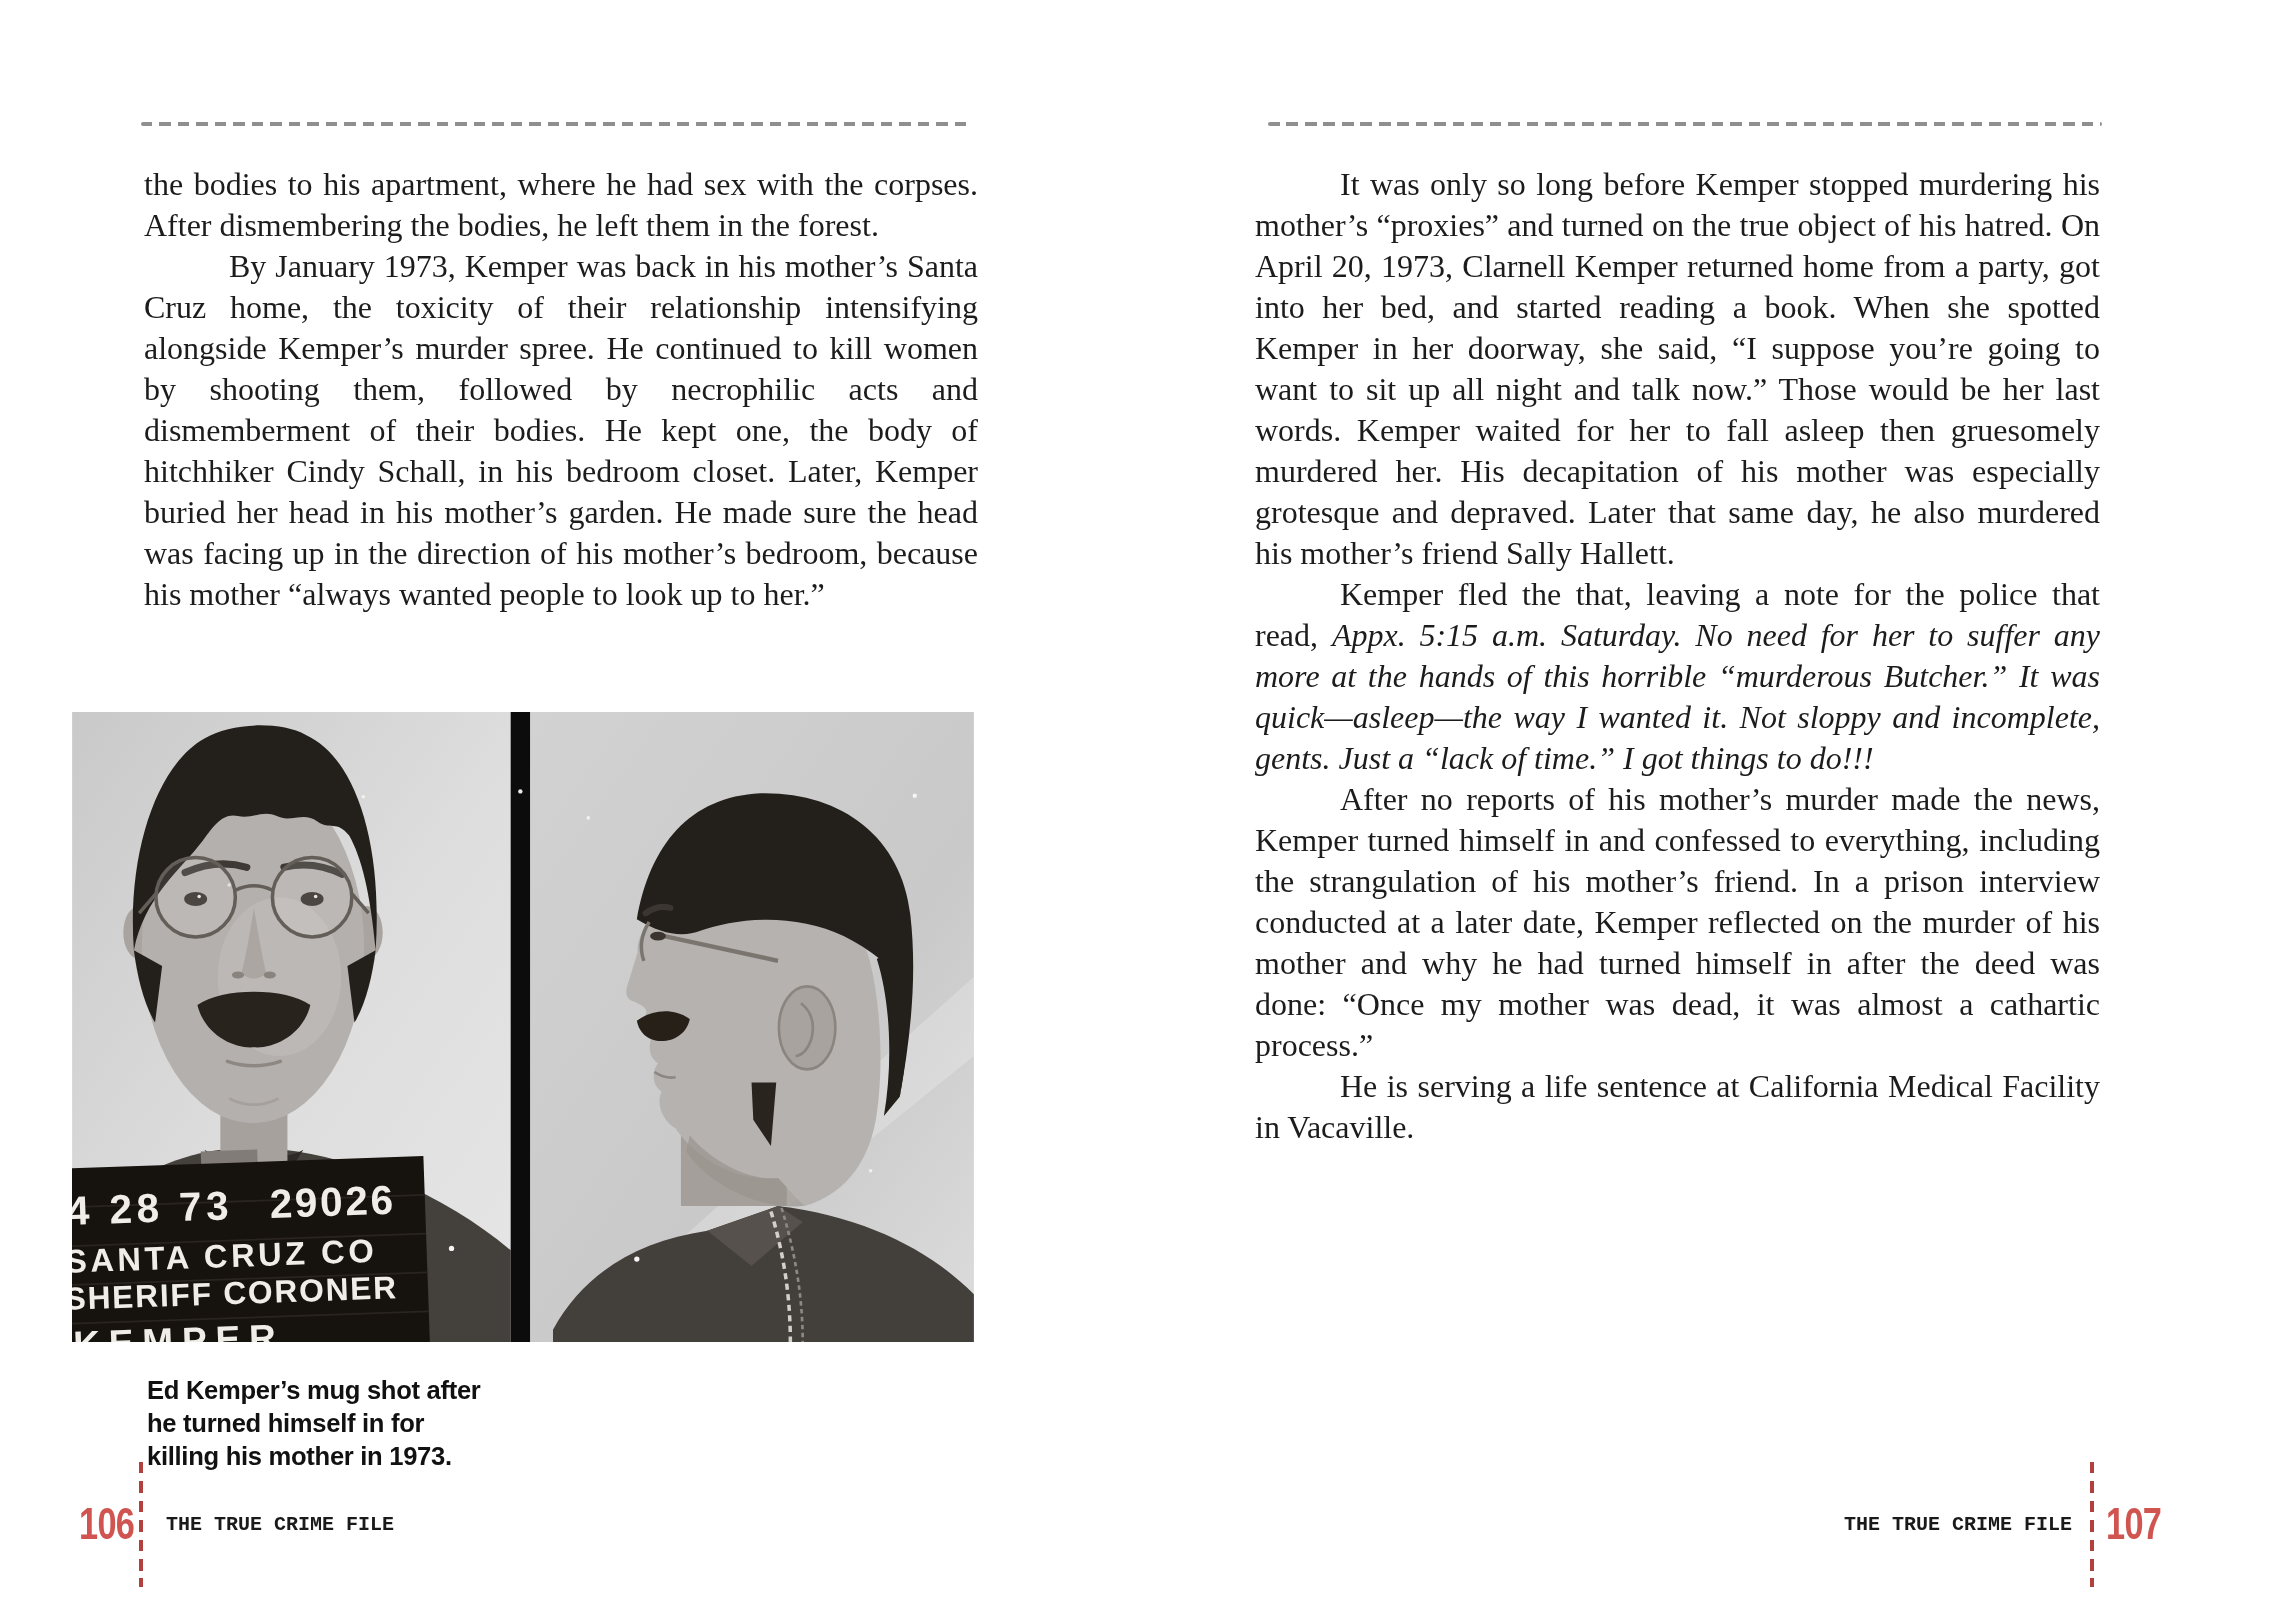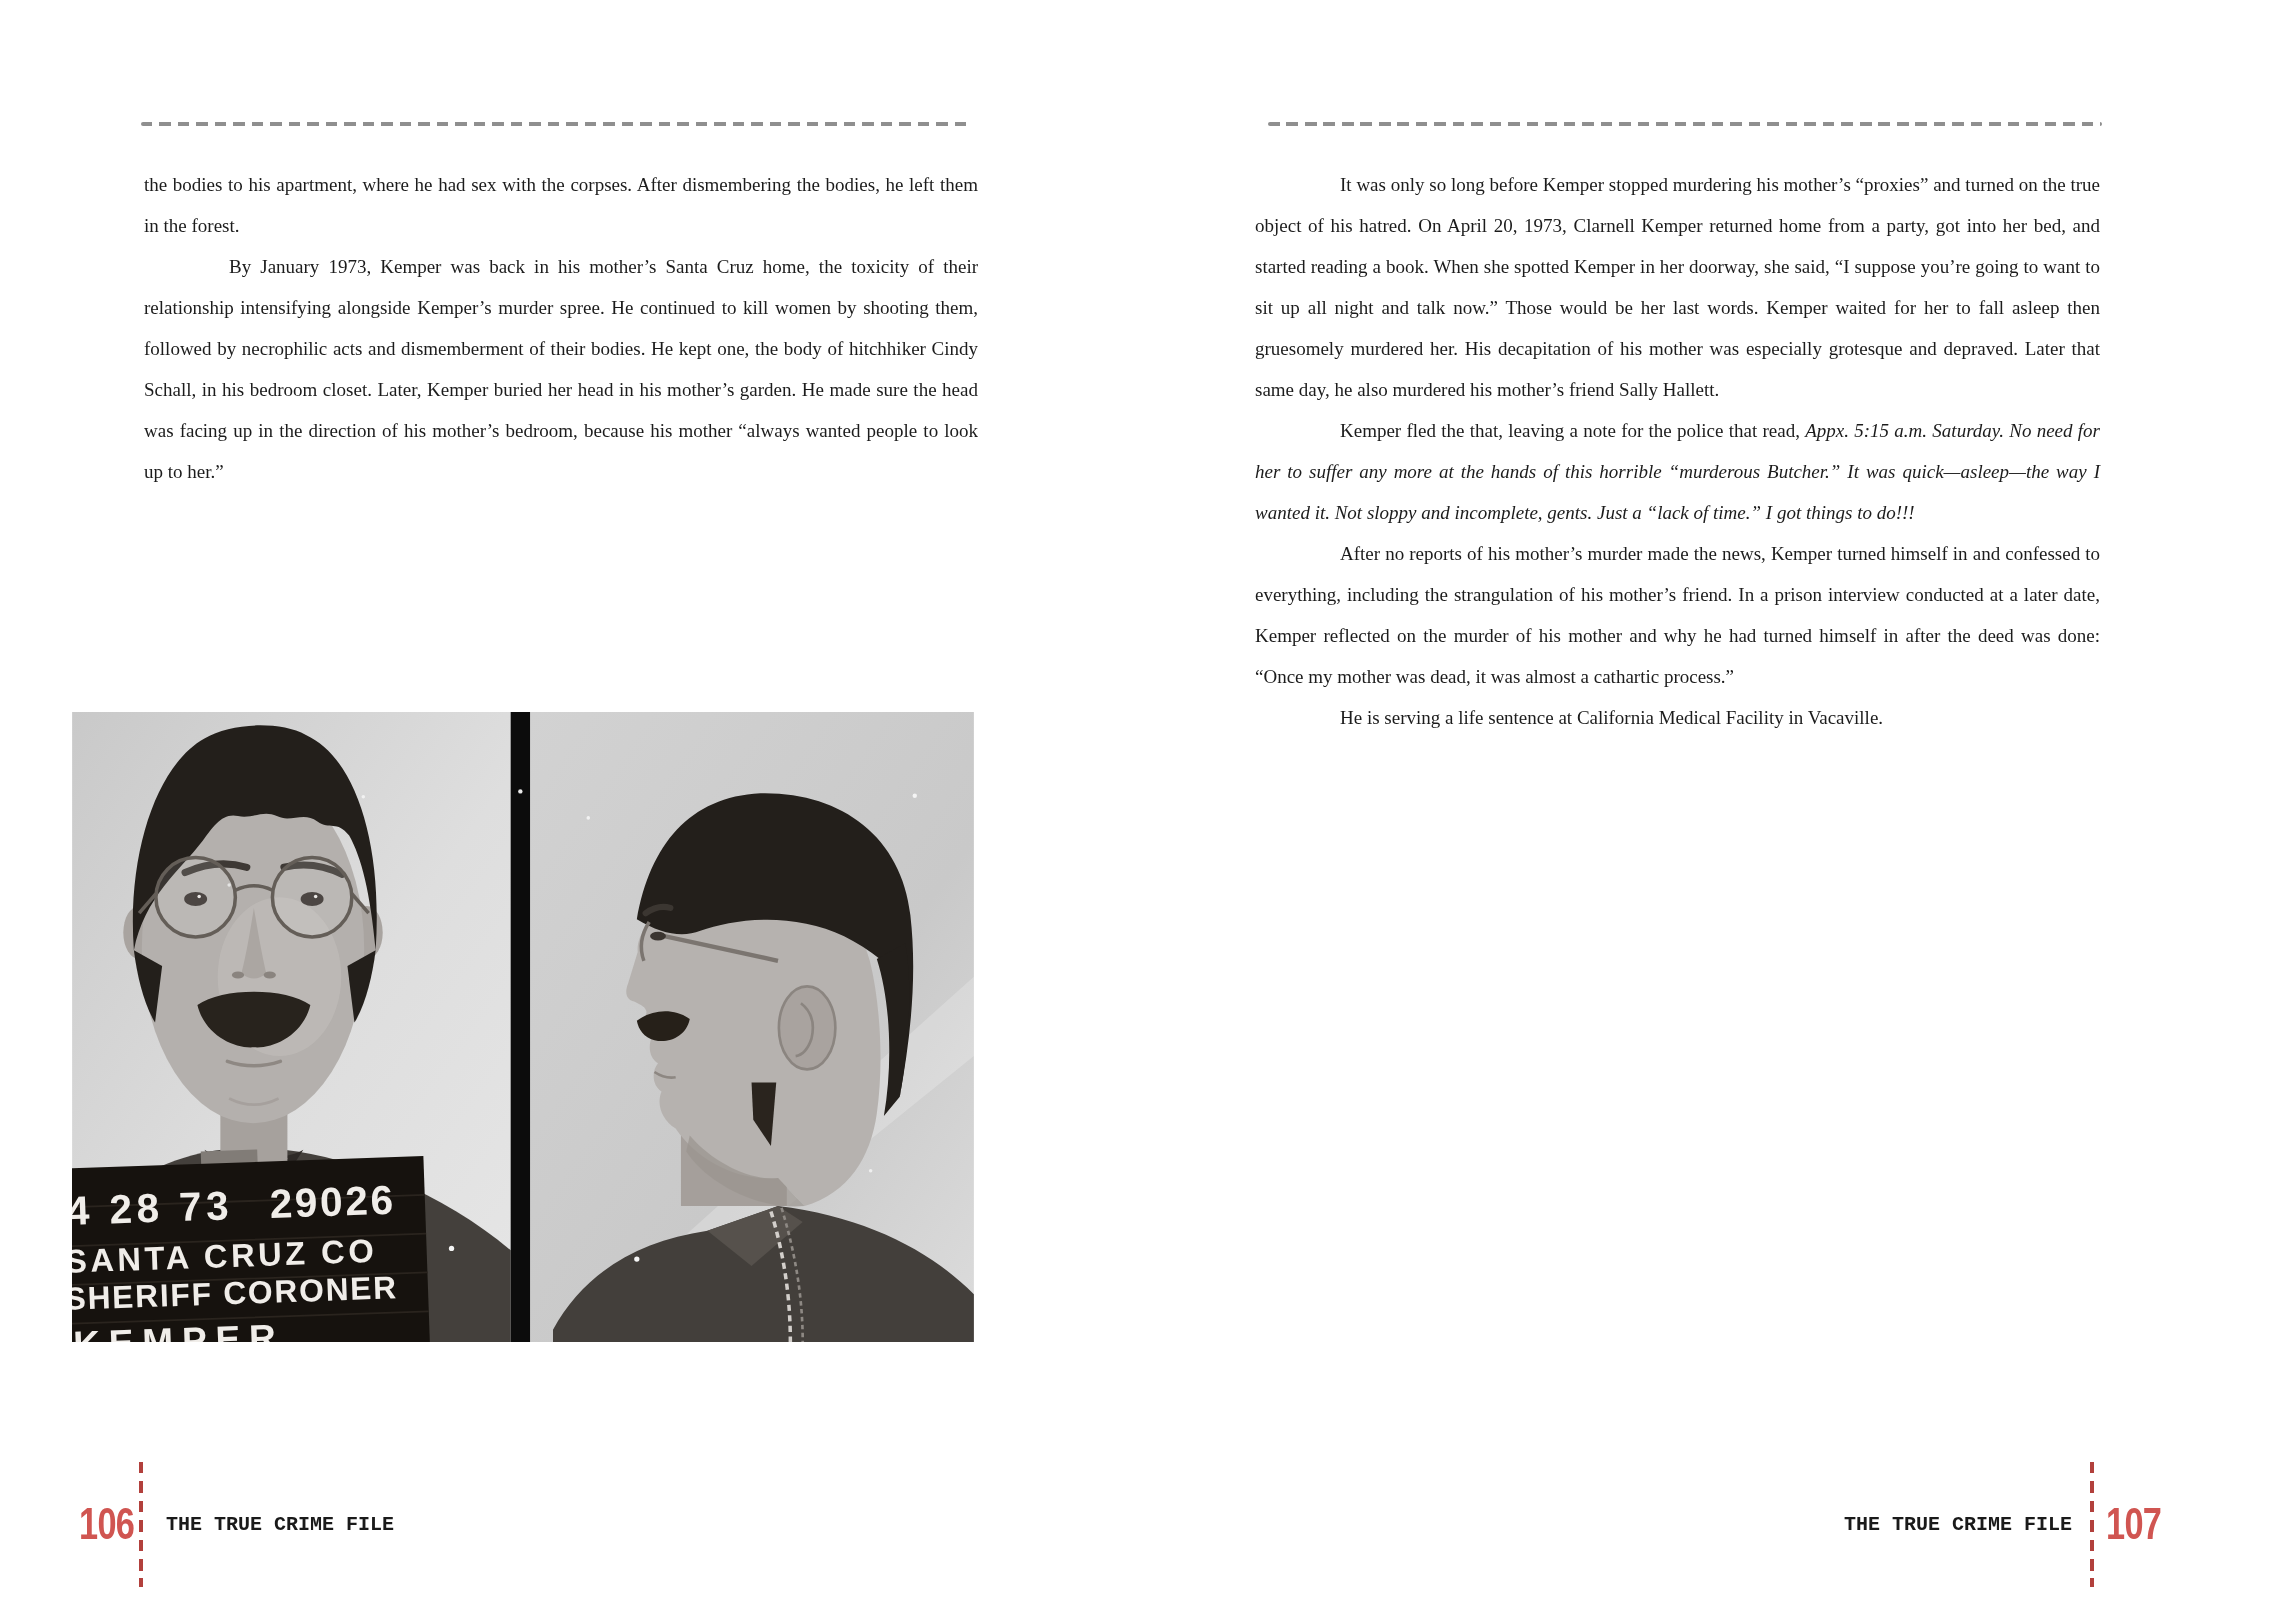--- a/index.html
+++ b/index.html
@@ -23,21 +23,21 @@
     background:repeating-linear-gradient(90deg,var(--rule) 0 11.5px,transparent 11.5px 18.5px);
     border-radius:2.6px;
   }
   .vdash{
     position:absolute;width:4.4px;
     background:repeating-linear-gradient(180deg,var(--dashred) 0 11.5px,transparent 11.5px 19.4px);
   }
 
   .bodytext{
     position:absolute;top:164px;
-    font-size:19px;line-height:41px;letter-spacing:0;
+    font-size:32px;line-height:41px;letter-spacing:0;
     text-rendering:optimizeLegibility;
   }
   .bodytext p{margin:0;text-align:justify;}
   .bodytext p.indent{text-indent:85px;}
   .bodytext em{font-style:italic;}
 
   .page.left  .bodytext{left:144px;width:834px;}
   .page.right .bodytext{left:159px;width:845px;}
   .page.left  .hdash{left:141px;top:122px;width:830px;}
   .page.right .hdash{left:172px;top:122px;width:834px;}
@@ -202,20 +202,21 @@
           <circle cx="955" cy="95" r="2.5" fill="#f4f4f4"></circle>
           <circle cx="905" cy="520" r="2" fill="#efefef"></circle>
           <circle cx="640" cy="620" r="3" fill="#f6f6f6"></circle>
         </g>
 
         <rect x="497" y="0" width="22" height="714" fill="#0c0c0c"></rect>
         <circle cx="508" cy="90" r="2.5" fill="#e9e9e9"></circle>
       </svg>
     </figure>
 
+    <div class="caption">Ed Kemper’s mug shot after<br>he turned himself in for<br>killing his mother in 1973.</div>
 
     <div class="pagenum">106</div>
     <div class="vdash"></div>
     <div class="running-title">THE TRUE CRIME FILE</div>
   </section>
 
   <section class="page right">
     <div class="hdash"></div>
 
     <div class="bodytext">

